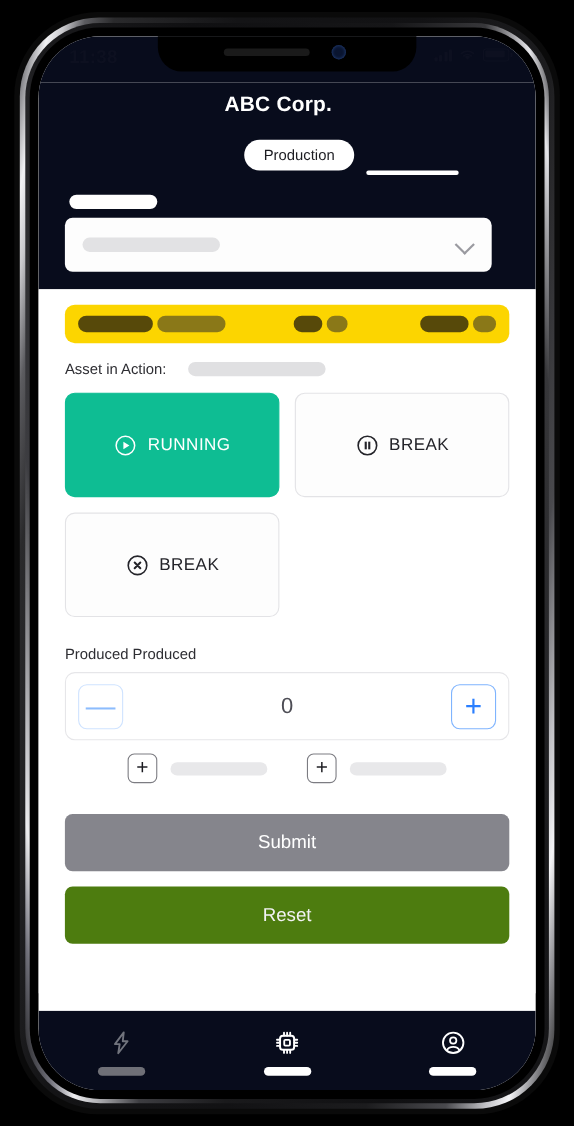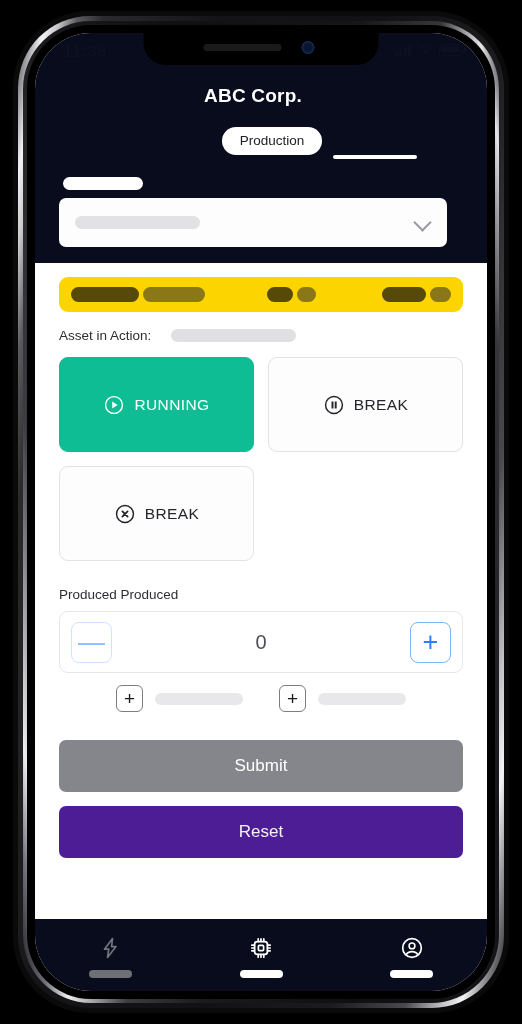--- a/index.html
+++ b/index.html
@@ -385,21 +385,21 @@
   .wide-btn {
     height: 52px;
     border-radius: 7px;
     display: flex;
     align-items: center;
     justify-content: center;
     font-size: 17px;
     margin-bottom: 14px;
   }
   .btn-submit { background: #85858c; color: #ffffff; }
-  .btn-reset  { background: #4c1d95; color: #f2f2f4; }
+  .btn-reset  { background: #4d7c0f; color: #f2f2f4; }
 
   
   .bottom-nav {
     position: absolute;
     left: 0; bottom: 0;
     width: 100%;
     height: 72px;
     background: #080c1c;
     display: flex;
   }

